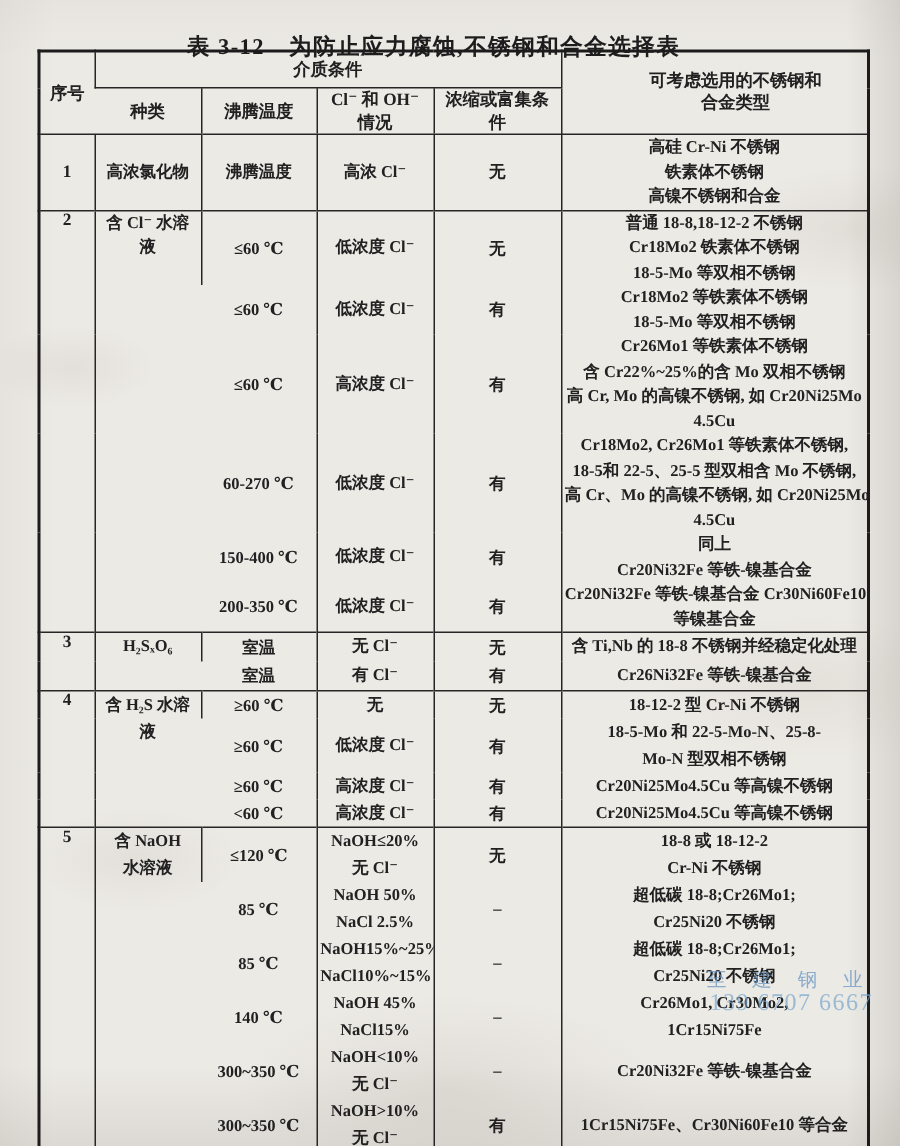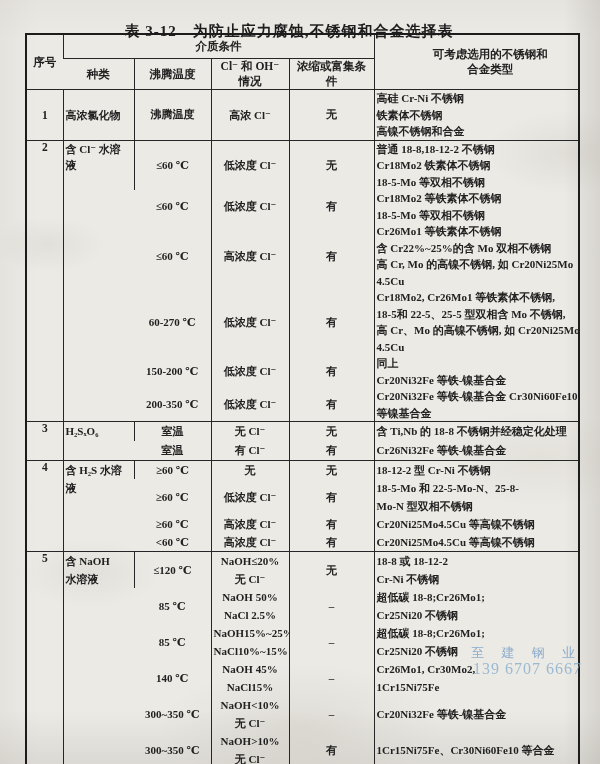--- a/index.html
+++ b/index.html
@@ -35,23 +35,23 @@
     padding:0 2px;
     font-weight:bold;
     overflow:hidden;
   }
   table.sel th:first-child, table.sel td:first-child{border-left:none;}
   thead th{border-bottom:1.5px solid #262626;text-align:center;vertical-align:middle;font-size:11.5px;}
   th.h-top{height:23px;}
   th.h-sub{height:20px;font-weight:bold;}
   .alloy-head-line{line-height:15px;padding-left:28px;}
   td.c-no{ text-align:center;font-size:11.5px;}
-  td.c-kind{ text-align:left;line-height:17px;}
+  td.c-kind{ text-align:center;line-height:17px;}
   td.c-temp, td.c-cl, td.c-cond{text-align:center;vertical-align:middle;}
-  td.c-alloys{text-align:left;padding-left:5px;}
+  td.c-alloys{text-align:center;padding-left:5px;}
   .v-top{vertical-align:top;padding-top:3px;}
   .v-mid{vertical-align:middle;}
   .alloy-line{line-height:16.5px;white-space:nowrap;}
   .cl-line{line-height:16.5px;}
   tr.g-start td{border-top:1.5px solid #262626;}
   tr.grp-3 .alloy-line, tr.grp-3 .cl-line{line-height:19px;}
   tr.grp-4 .alloy-line, tr.grp-4 .cl-line{line-height:18px;}
   tr.grp-5 .alloy-line, tr.grp-5 .cl-line{line-height:18px;}
   .watermark{
     position:absolute;left:452px;top:645px;width:130px;
@@ -158,21 +158,21 @@
           </td>
           <td class="c-cond">有</td>
           <td class="c-alloys">
             <div class="alloy-line">Cr18Mo2, Cr26Mo1 等铁素体不锈钢,</div>
             <div class="alloy-line">18-5和 22-5、25-5 型双相含 Mo 不锈钢,</div>
             <div class="alloy-line">高 Cr、Mo 的高镍不锈钢, 如 Cr20Ni25Mo</div>
             <div class="alloy-line">4.5Cu</div>
           </td>
         </tr>
         <tr class="grp-2">
-          <td class="c-temp">150-200 ℃</td>
+          <td class="c-temp">150-400 ℃</td>
           <td class="c-cl">
             <div class="cl-line">低浓度 Cl⁻</div>
           </td>
           <td class="c-cond">有</td>
           <td class="c-alloys">
             <div class="alloy-line">同上</div>
             <div class="alloy-line">Cr20Ni32Fe 等铁-镍基合金</div>
           </td>
         </tr>
         <tr class="grp-2">

